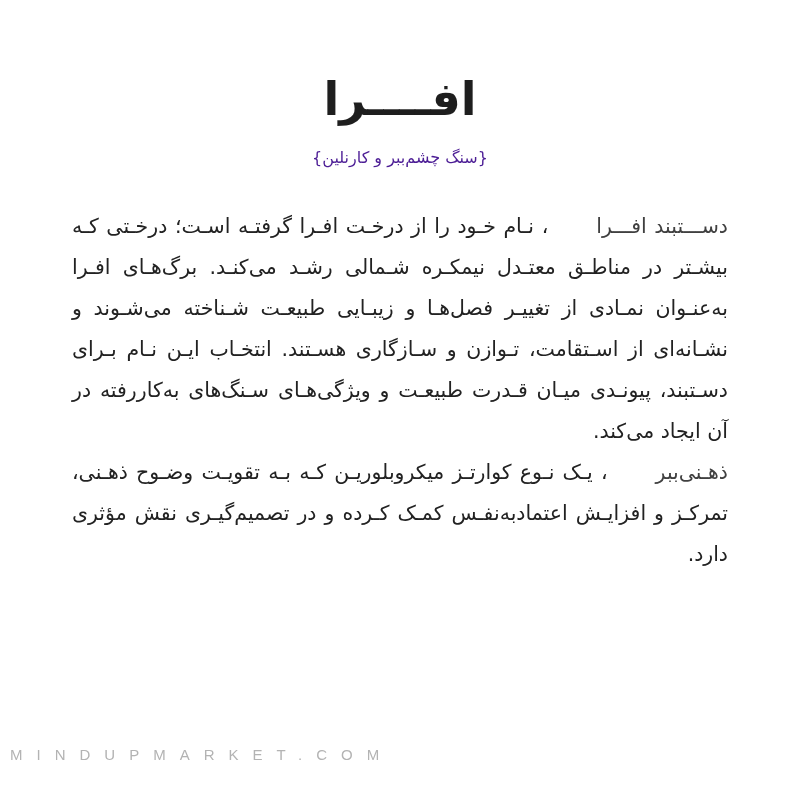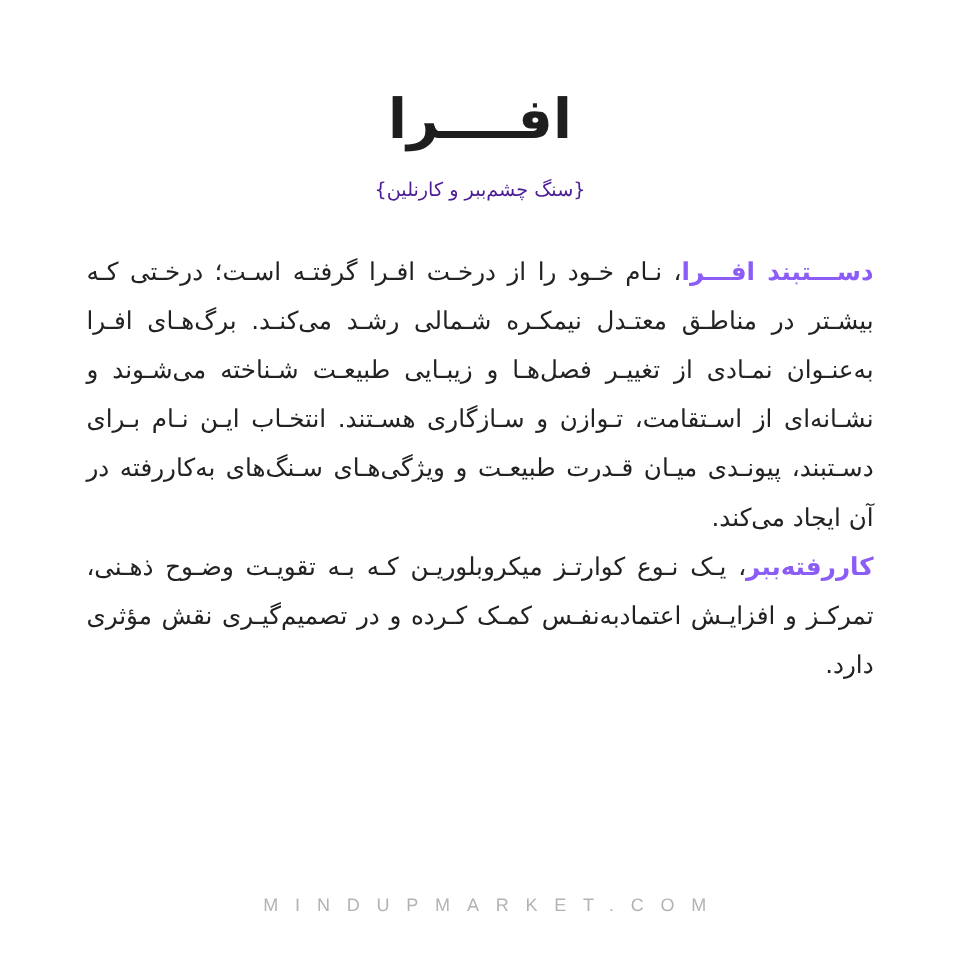--- a/index.html
+++ b/index.html
@@ -50,41 +50,41 @@
       text-align: justify;
       text-align-last: right;
       font-size: 20.5px;
       line-height: 41px;
       color: #222222;
     }
     .body-text p {
       margin: 0;
     }
     .body-text b {
-      font-weight: bold;
-      color: #8b5cf6;
+      font-weight: normal;
+      color: #404040;
+      margin-left: 48px;
     }
     .footer {
       position: absolute;
       top: 746px;
       left: 0; right: 0;
-      text-align: center;
       font-family: "Liberation Sans", sans-serif;
       font-size: 15px;
       letter-spacing: 14px;
       color: #b3b3b3;
-      padding-left: 22px;
+      padding-left: 10px;
     }
   </style>
 </head>
 <body>
 
 <div class="card">
   <div class="title">افــــرا</div>
   <div class="subtitle">{سنگ چشم‌ببر و کارنلین}</div>
 
   <div class="body-text">
     <p><b>دســـتبند افـــرا</b><span>، نـام خـود را از درخـت افـرا گرفتـه اسـت؛ درخـتی کـه بیشـتر در مناطـق معتـدل نیمکـره شـمالی رشـد می‌کنـد. برگ‌هـای افـرا به‌عنـوان نمـادی از تغییـر فصل‌هـا و زیبـایی طبیعـت شـناخته می‌شـوند و نشـانه‌ای از اسـتقامت، تـوازن و سـازگاری هسـتند. انتخـاب ایـن نـام بـرای دسـتبند، پیونـدی میـان قـدرت طبیعـت و ویژگی‌هـای سـنگ‌های به‌کاررفته در آن ایجاد می‌کند.</span></p>
-    <p><b>کاررفته‌ببر</b><span>، یـک نـوع کوارتـز میکروبلوریـن کـه بـه تقویـت وضـوح ذهـنی، تمرکـز و افزایـش اعتمادبه‌نفـس کمـک کـرده و در تصمیم‌گیـری نقش مؤثری دارد.</span></p>
+    <p><b>ذهـنی‌ببر</b><span>، یـک نـوع کوارتـز میکروبلوریـن کـه بـه تقویـت وضـوح ذهـنی، تمرکـز و افزایـش اعتمادبه‌نفـس کمـک کـرده و در تصمیم‌گیـری نقش مؤثری دارد.</span></p>
   </div>
 
   <div class="footer">MINDUPMARKET.COM</div>
 </div>
 
 </body></html>

